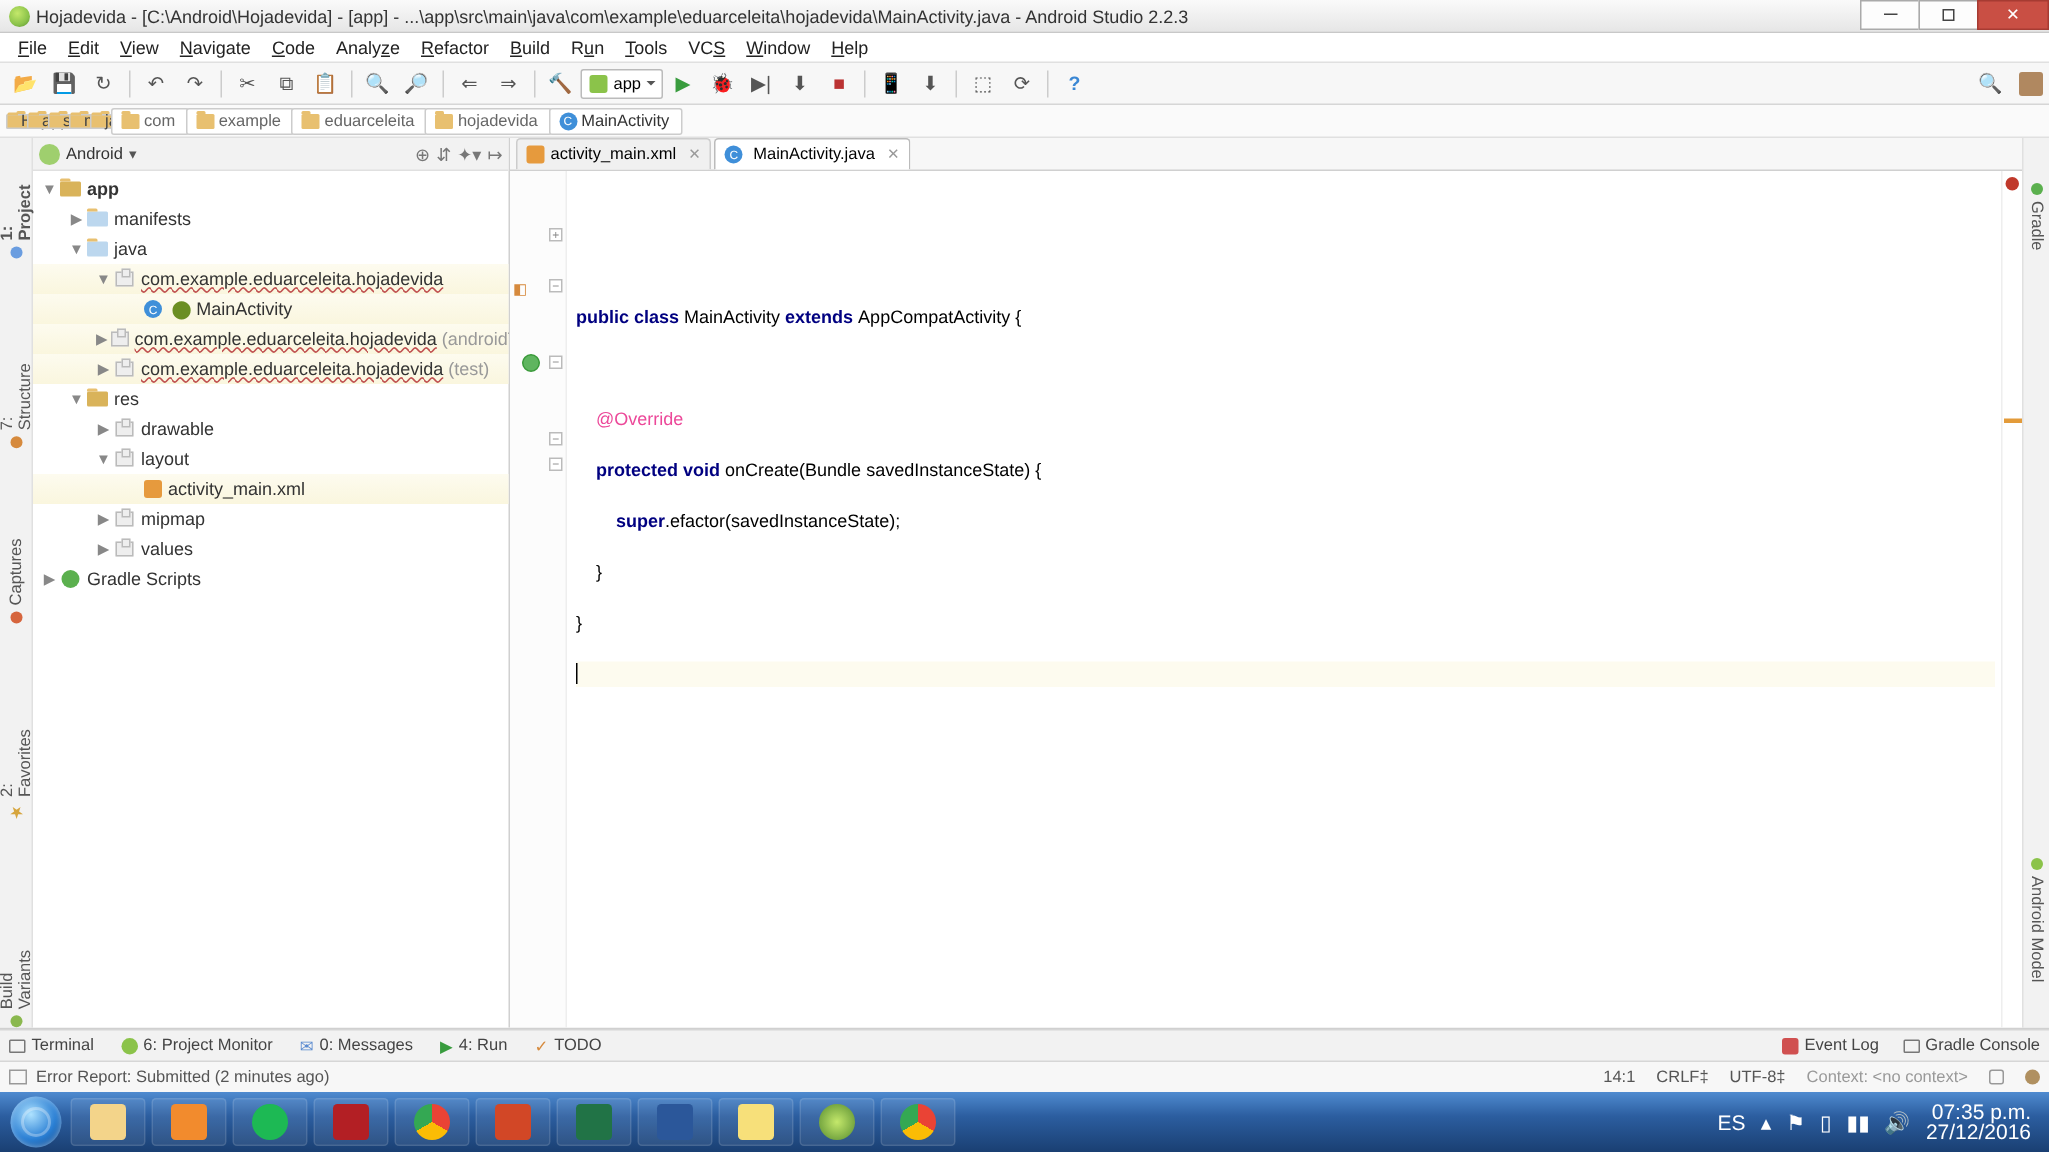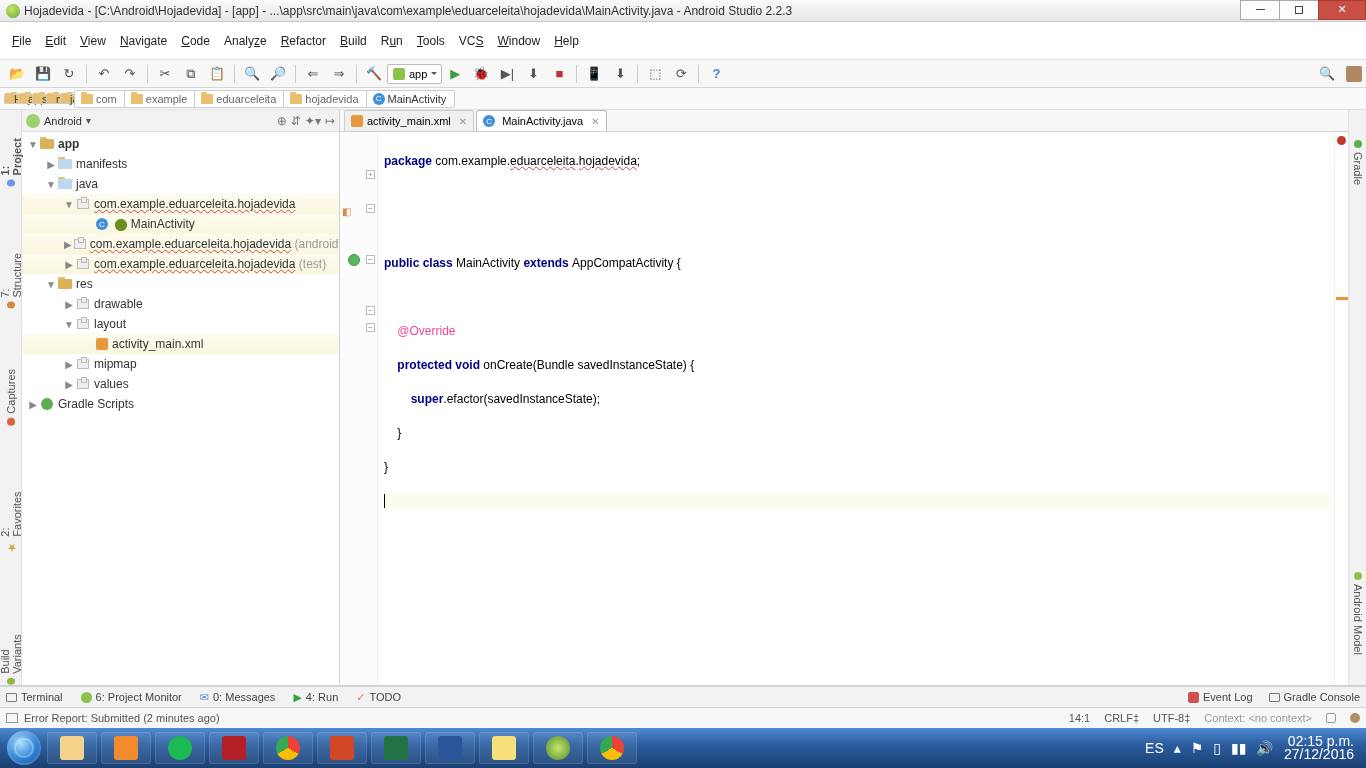--- a/index.html
+++ b/index.html
@@ -6,21 +6,21 @@
 body { width:1366px; height:768px; overflow:hidden; background:#fff; font-size:12px; color:#000; display:flex; flex-direction:column;}
 .titlebar{height:22px;background:linear-gradient(#fafafa,#e6e6e6);display:flex;align-items:center;justify-content:space-between;border-bottom:1px solid #c8c8c8;}
 .titlebar .left{display:flex;align-items:flex-end;gap:4px;padding-left:6px;}
 .aicon{width:14px;height:14px;border-radius:50%;background:radial-gradient(circle at 40% 35%,#c4e86b,#8bc34a 60%,#558b2f);}
 .title{font-size:12px;color:#333;}
 .winbtns{display:flex;height:22px;}
 .winbtn{width:40px;height:20px;display:flex;align-items:center;justify-content:center;border:1px solid #aaa;margin-left:-1px;font-size:11px;background:#fdfdfd;}
 .winbtn.close{background:#c94f44;color:#fff;border-color:#a63b32;width:48px;}
 .minsq{width:8px;height:8px;border:1px solid #444;}
 .minln{width:9px;height:1px;background:#444;}
-.menubar{height:38px;display:flex;align-items:center;gap:2px;padding:0 6px;border-bottom:1px solid #e0e0e0;}
+.menubar{height:20px;display:flex;align-items:flex-end;gap:2px;padding:0 6px;border-bottom:1px solid #e0e0e0;}
 .menubar span{padding:2px 6px;font-size:12px;color:#222;}
 .menubar span u{text-decoration:underline;}
 .toolbar{height:28px;display:flex;align-items:center;padding:0 4px;border-bottom:1px solid #d6d6d6;background:#f7f7f7;}
 .tbtn{width:24px;height:22px;display:flex;align-items:center;justify-content:center;margin:0 1px;font-size:13px;color:#555;}
 .tsep{width:1px;height:18px;background:#ccc;margin:0 4px;}
 .appsel{height:20px;border:1px solid #bbb;background:#fff;display:flex;align-items:center;padding:0 14px 0 5px;font-size:11px;position:relative;border-radius:2px;}
 .appsel::after{content:"";position:absolute;right:4px;top:7px;border:3px solid transparent;border-top-color:#555;}
 .runbtn{color:#399c3e;}
 .toolbar .right{margin-left:auto;display:flex;align-items:center;gap:6px;}
 .avatar{width:16px;height:16px;background:#b08860;border-radius:2px;}
@@ -359,21 +359,20 @@
       <div class="gutter">
         <div class="foldm" style="top:38px">+</div>
         <div class="gmark" style="top:71px;color:#d68a3d">◧</div>
         <div class="overr" style="top:122px"></div>
         <div class="foldm" style="top:72px">−</div>
         <div class="foldm" style="top:123px">−</div>
         <div class="foldm" style="top:174px">−</div>
         <div class="foldm" style="top:191px">−</div>
       </div>
       <div class="code">
-<div class="line"><span class="kw">package</span><span> com.example.</span><span class="pkgwavy">eduarceleita</span><span>.</span><span class="pkgwavy">hojadevida</span><span>;</span></div>
 <div class="line"></div>
 <div class="line"></div>
 <div class="line"><span class="kw">public class </span><span>MainActivity </span><span class="kw">extends </span><span>AppCompatActivity {</span></div>
 <div class="line"></div>
 <div class="line"><span class="ann">    @Override</span></div>
 <div class="line"><span>    </span><span class="kw">protected void </span><span>onCreate(Bundle savedInstanceState) {</span></div>
 <div class="line"><span>        </span><span class="kw">super</span><span>.efactor(savedInstanceState);</span></div>
 <div class="line"><span>    }</span></div>
 <div class="line"><span>}</span></div>
 <div class="line hl"><span class="cursor"></span></div>
@@ -481,17 +480,17 @@
       <span style="background:conic-gradient(#ea4335 0 120deg,#fbbc05 120deg 240deg,#34a853 240deg);border-radius:50%"></span>
     </div>
   <div class="tray">
     <span>ES</span>
     <span>▴</span>
     <span>⚑</span>
     <span>▯</span>
     <span>▮▮</span>
     <span>🔊</span>
     <div class="time">
-      <div>02:15 p.m.</div>
+      <div>07:35 p.m.</div>
       <div>27/12/2016</div>
     </div>
   </div>
 </div>
 
 </body></html>

